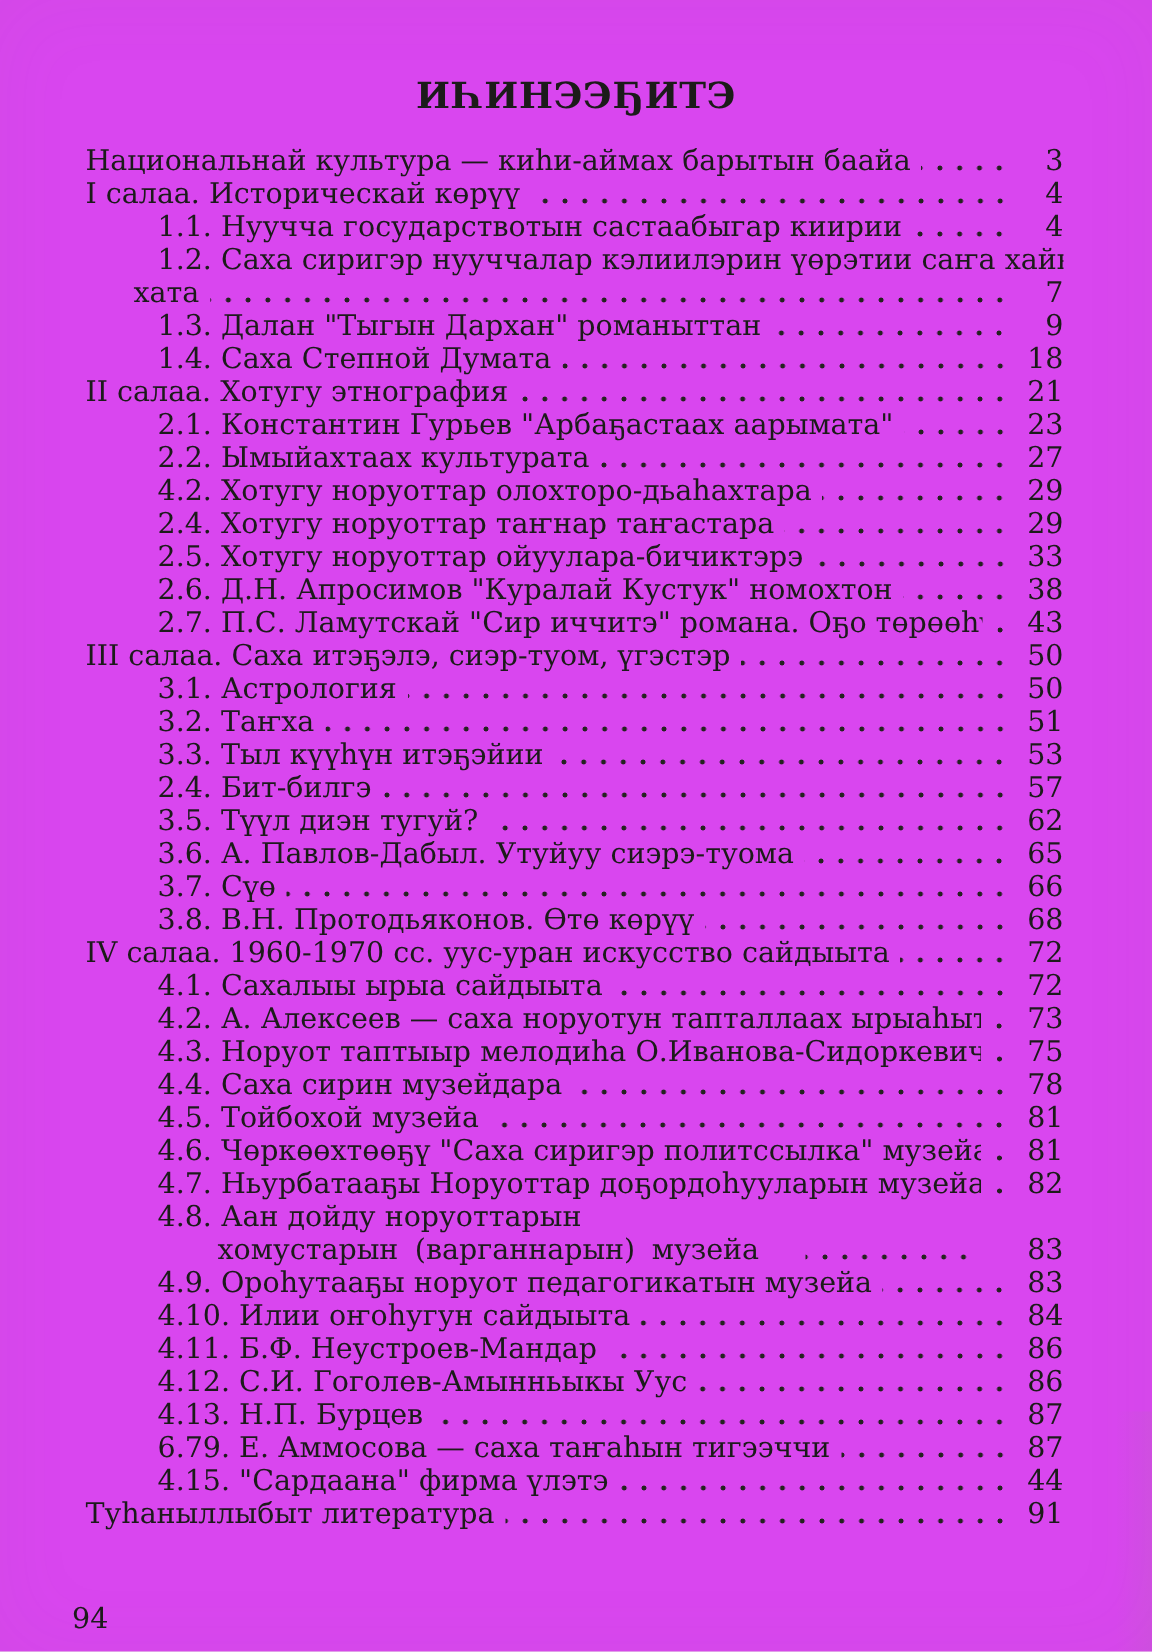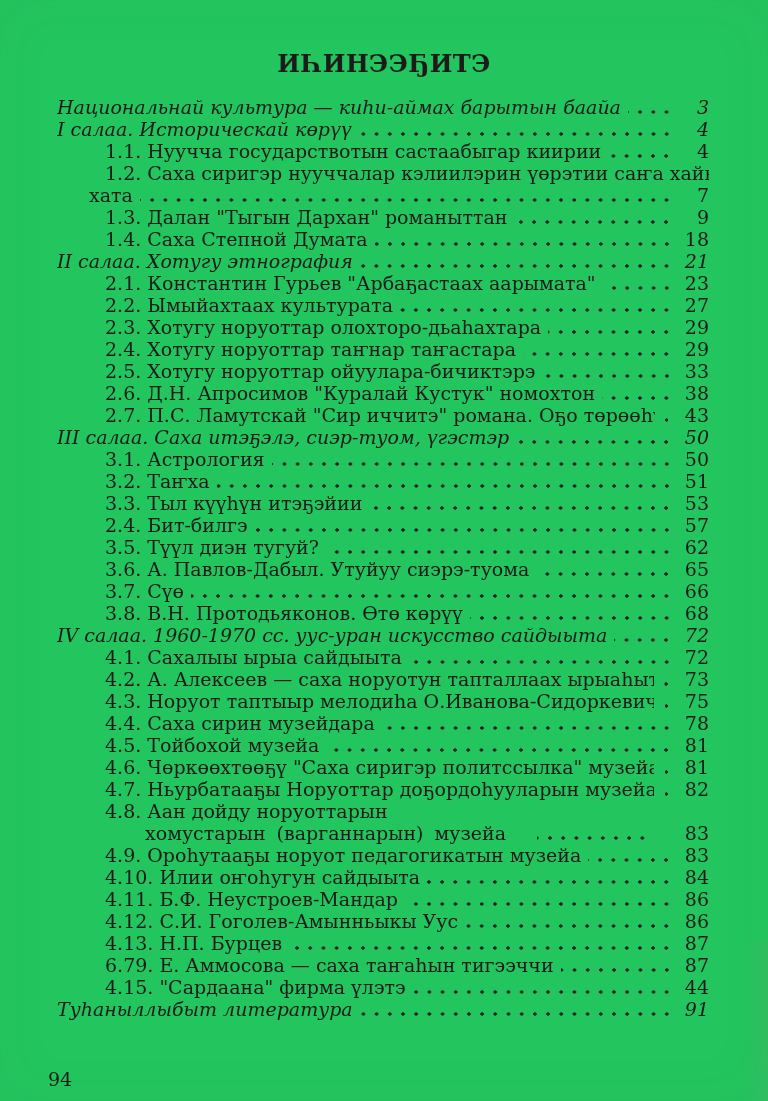--- a/index.html
+++ b/index.html
@@ -5,21 +5,21 @@
   html, body {
     margin: 0;
     padding: 0;
     background: #e8e8e8;
   }
   .page {
     position: relative;
     width: 768px;
     height: 1101px;
     margin: 0 auto;
-    background: #22c55e;
+    background: #d946ef;
     box-shadow: inset 0 0 55px rgba(120,115,105,0.06);
     overflow: hidden;
     font-family: "DejaVu Serif", "Liberation Serif", serif;
     color: #1c1b1a;
   }
   .toc-title {
     margin-top: 50px;
     text-align: center;
     font-size: 24px;
     font-weight: bold;
@@ -29,21 +29,21 @@
   .toc-list {
     margin: 18px 59px 0 57px; 
   }
   .toc-row {
     display: flex;
     align-items: baseline;
     height: 22px;
     line-height: 22px;
     font-size: 19px;
   }
-  .toc-row.lvl-section      { padding-left: 0; font-style: italic; }
+  .toc-row.lvl-section      { padding-left: 0; }
   .toc-row.lvl-item         { padding-left: 48px; }
   .toc-row.lvl-cont-shallow { padding-left: 32px; }
   .toc-row.lvl-cont-deep    { padding-left: 88px; word-spacing: 5px; gap: 24px; }
   .toc-text {
     white-space: nowrap;
     flex: 0 1 auto;
     overflow: hidden;
   }
   .toc-dots {
     flex: 1 1 12px;
@@ -131,21 +131,21 @@
     <span class="toc-text">2.1. Константин Гурьев "Арбаҕастаах аарымата"</span>
     <span class="toc-dots"></span>
     <span class="toc-page">23</span>
   </div>
       <div class="toc-row lvl-item">
     <span class="toc-text">2.2. Ымыйахтаах культурата</span>
     <span class="toc-dots"></span>
     <span class="toc-page">27</span>
   </div>
       <div class="toc-row lvl-item">
-    <span class="toc-text">2.3. Хотугу норуоттар олохторо-дьаһахтара</span>
+    <span class="toc-text">4.2. Хотугу норуоттар олохторо-дьаһахтара</span>
     <span class="toc-dots"></span>
     <span class="toc-page">29</span>
   </div>
       <div class="toc-row lvl-item">
     <span class="toc-text">2.4. Хотугу норуоттар таҥнар таҥастара</span>
     <span class="toc-dots"></span>
     <span class="toc-page">29</span>
   </div>
       <div class="toc-row lvl-item">
     <span class="toc-text">2.5. Хотугу норуоттар ойуулара-бичиктэрэ</span>

